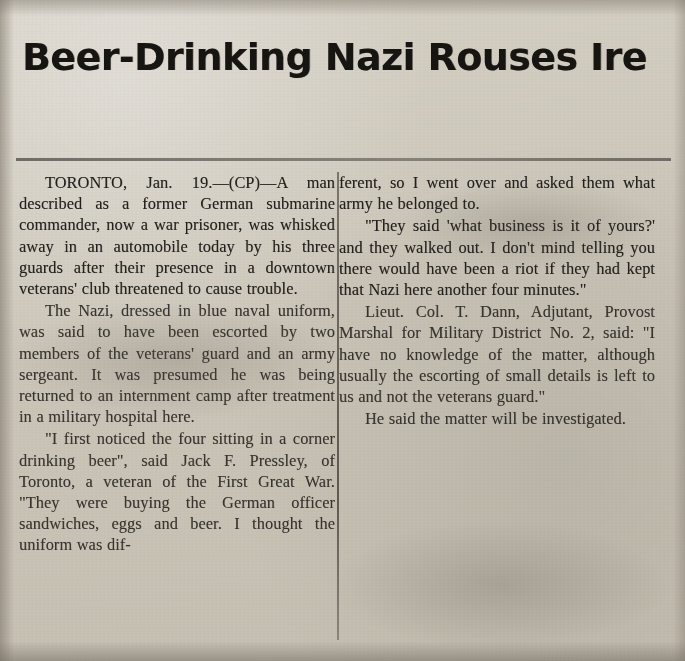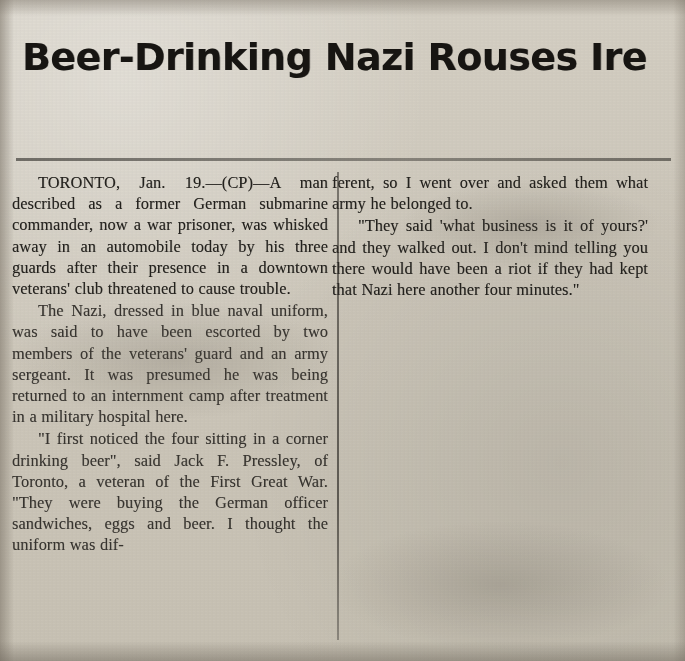--- a/index.html
+++ b/index.html
@@ -87,21 +87,21 @@
     top: 158px;
     width: 655px;
     height: 3px;
     background: linear-gradient(90deg, rgba(40,38,34,0.75), rgba(40,38,34,0.55) 60%, rgba(40,38,34,0.7));
     opacity: 0.8;
   }
 
   
   .columns {
     position: absolute;
-    left: 12px;
+    left: 19px;
     top: 172px;
     width: 650px;
     height: 470px;
     display: flex;
     gap: 4px;
   }
   .col {
     width: 316px;
     position: relative;
   }
@@ -159,20 +159,22 @@
 
     <div class="col">
       <p class="body indent">TORONTO, Jan. 19.—(CP)—A man described as a former German submarine commander, now a war prisoner, was whisked away in an automobile today by his three guards after their presence in a downtown veterans' club threatened to cause trouble.</p>
       <p class="body indent faded">The Nazi, dressed in blue naval uniform, was said to have been escorted by two members of the veterans' guard and an army sergeant. It was presumed he was being returned to an internment camp after treatment in a military hospital here.</p>
       <p class="body indent faded blur-low">"I first noticed the four sitting in a corner drinking beer", said Jack F. Pressley, of Toronto, a veteran of the First Great War. "They were buying the German officer sandwiches, eggs and beer. I thought the uniform was dif-</p>
     </div>
 
     <div class="col">
       <p class="body">ferent, so I went over and asked them what army he belonged to.</p>
       <p class="body indent">"They said 'what business is it of yours?' and they walked out. I don't mind telling you there would have been a riot if they had kept that Nazi here another four minutes."</p>
+      <p class="body indent faded">Lieut. Col. T. Dann, Adjutant, Provost Marshal for Military District No. 2, said: "I have no knowledge of the matter, although usually the escorting of small details is left to us and not the veterans guard."</p>
+      <p class="body indent faded blur-low">He said the matter will be investigated.</p>
     </div>
 
   </div>
 
   <div class="col-divider"></div>
 
   <div class="smudge s1"></div>
   <div class="smudge s2"></div>
   <div class="smudge s3"></div>
 

